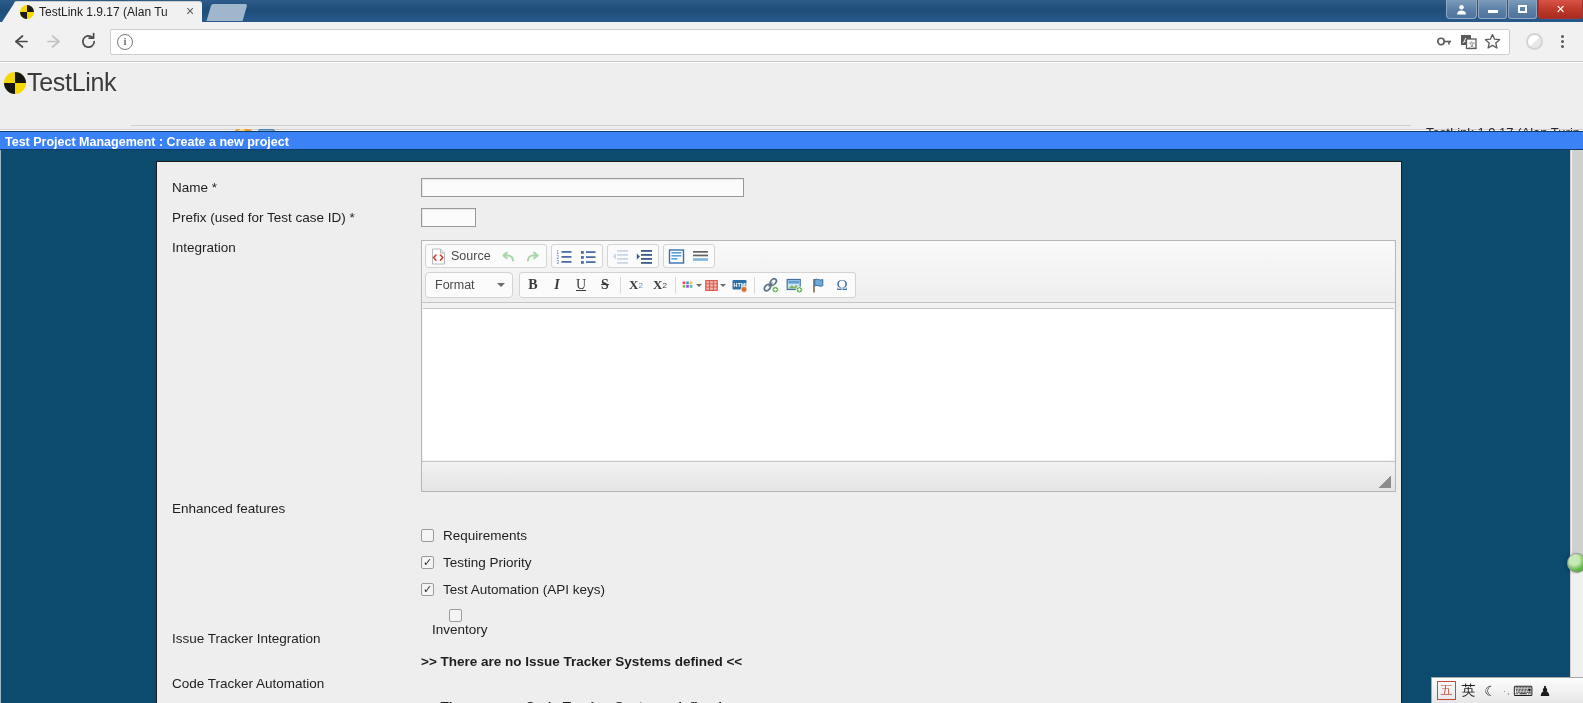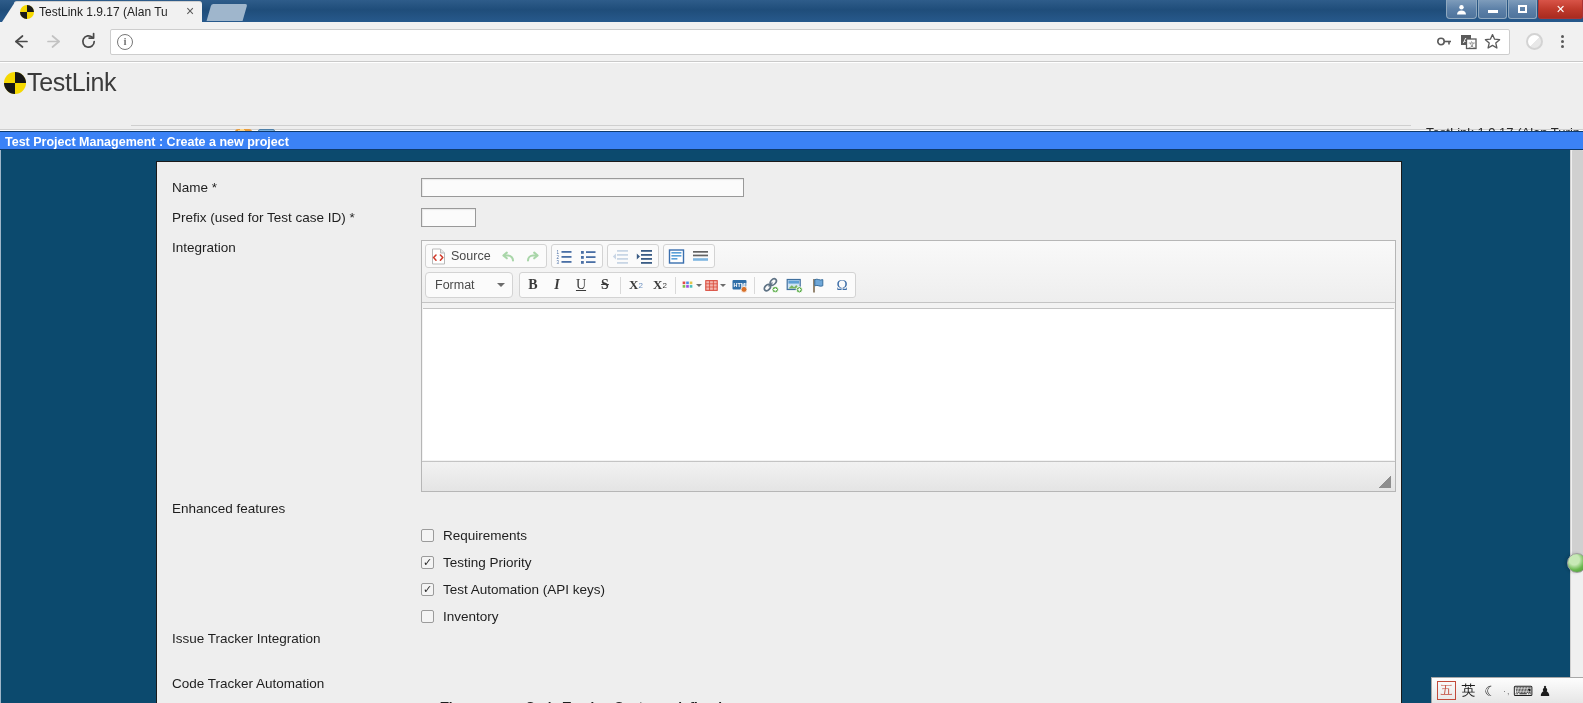--- a/index.html
+++ b/index.html
@@ -651,28 +651,29 @@
           <span class="tick">✓</span>
         </span>
       <span class="cbl">Testing Priority</span>
     </div>
     <div class="cbrow" style="left:264px; top:420px;">
       <span class="cb">
           <span class="tick">✓</span>
         </span>
       <span class="cbl">Test Automation (API keys)</span>
     </div>
-    <div class="cbrow" style="left:264px; top:447px;">
+    <div class="cbrow" style="left:275px; top:447px;flex-direction:column;">
       <span class="cb"></span>
       <span class="cbl">Inventory</span>
     </div>
 
     <div class="frow" style="left:15px; top:469px;">
       <span class="flabel">Issue Tracker Integration</span>
     </div>
+    <div class="note" style="left:264px; top:492px;">&gt;&gt; There are no Issue Tracker Systems defined &lt;&lt;</div>
 
     <div class="frow" style="left:15px; top:514px;">
       <span class="flabel">Code Tracker Automation</span>
     </div>
     <div class="note" style="left:264px; top:537px;">&gt;&gt; There are no Code Tracker Systems defined &lt;&lt;</div>
 
   </div>
 </div>
 
 <div class="scrollbar">

